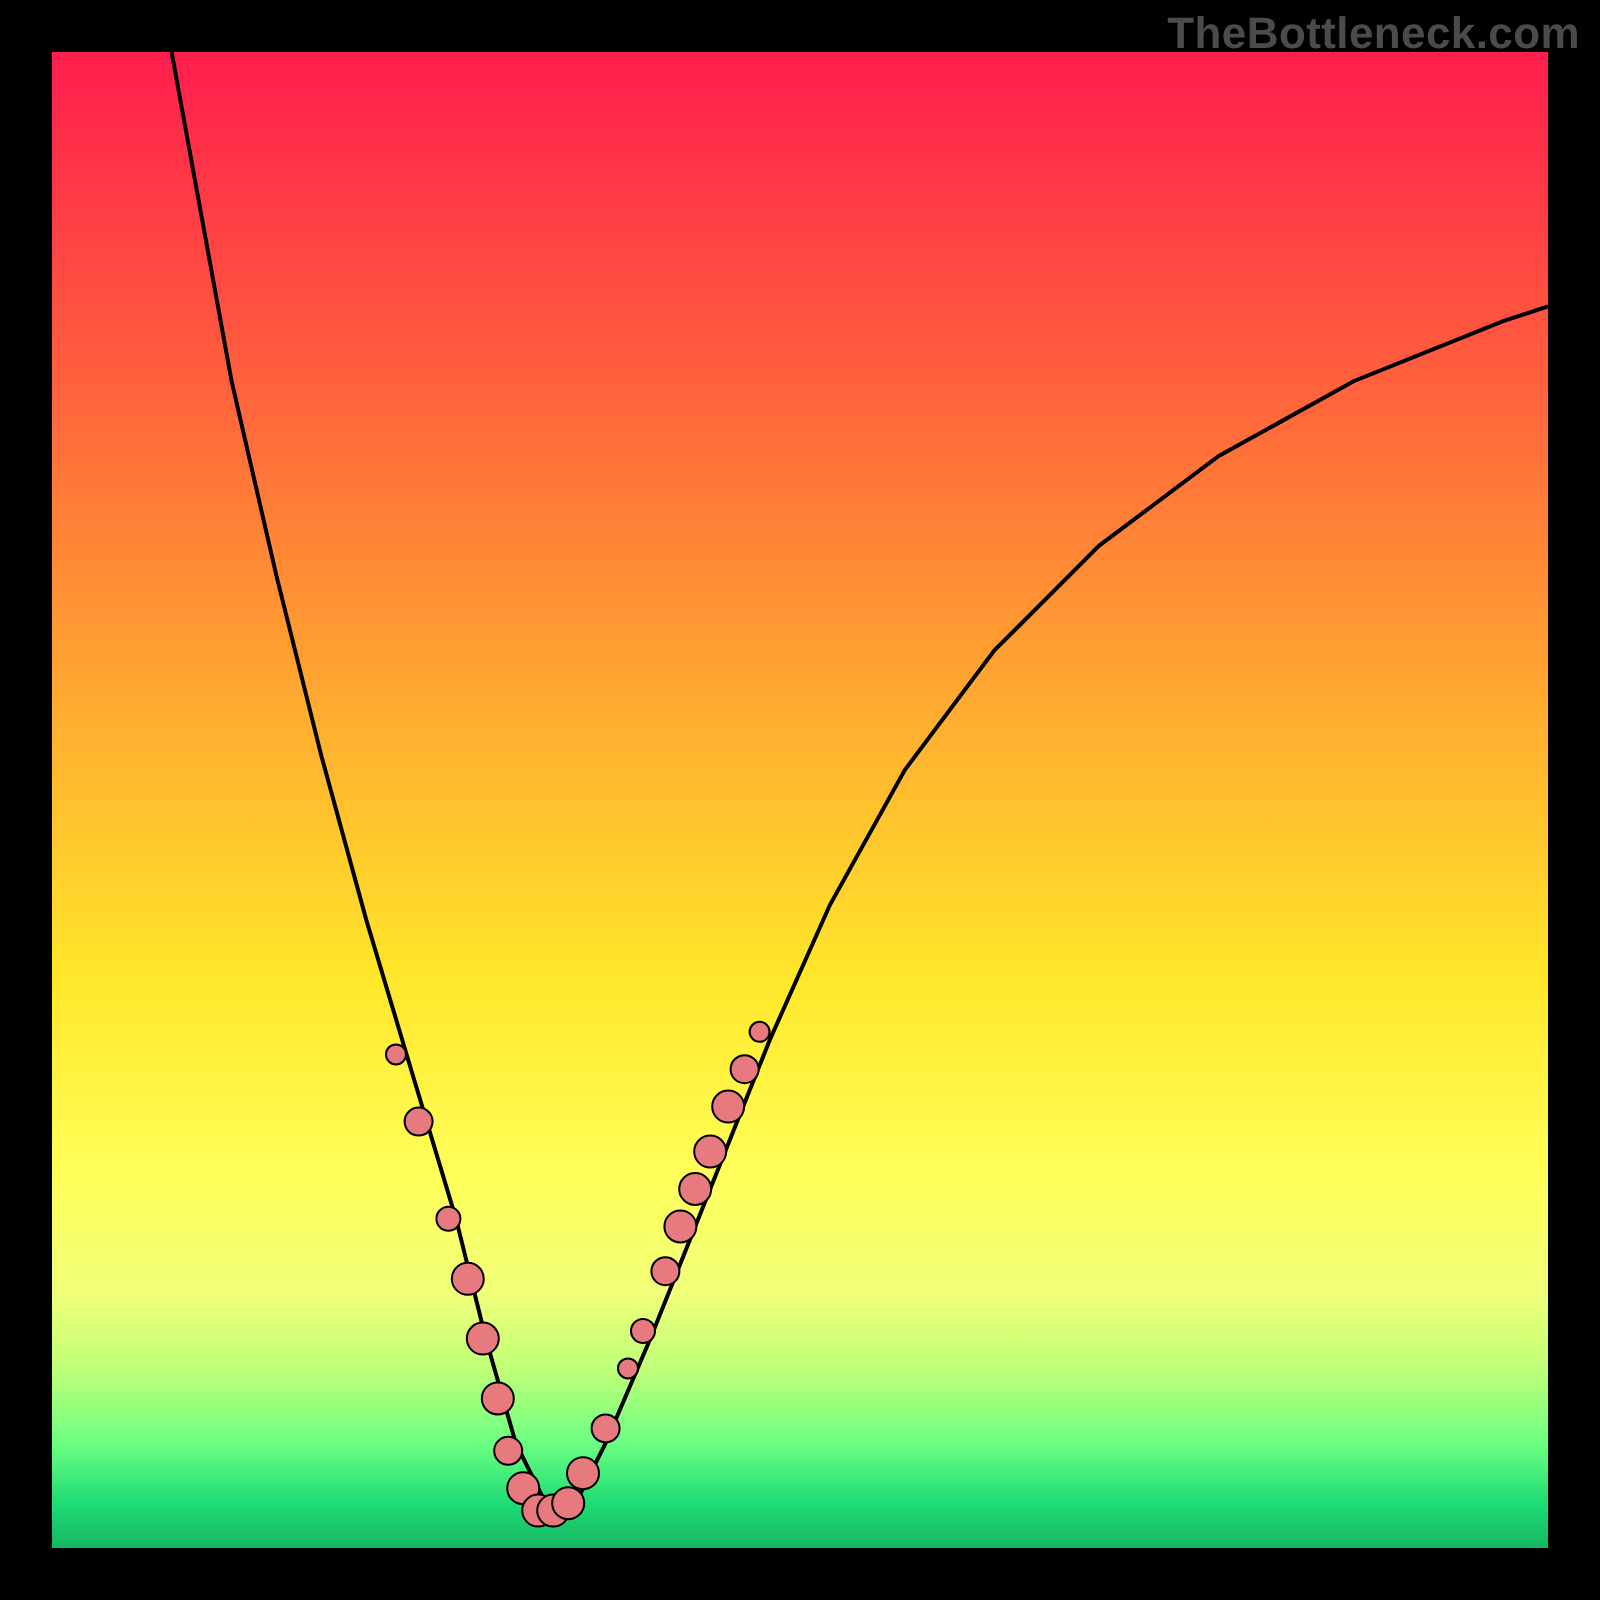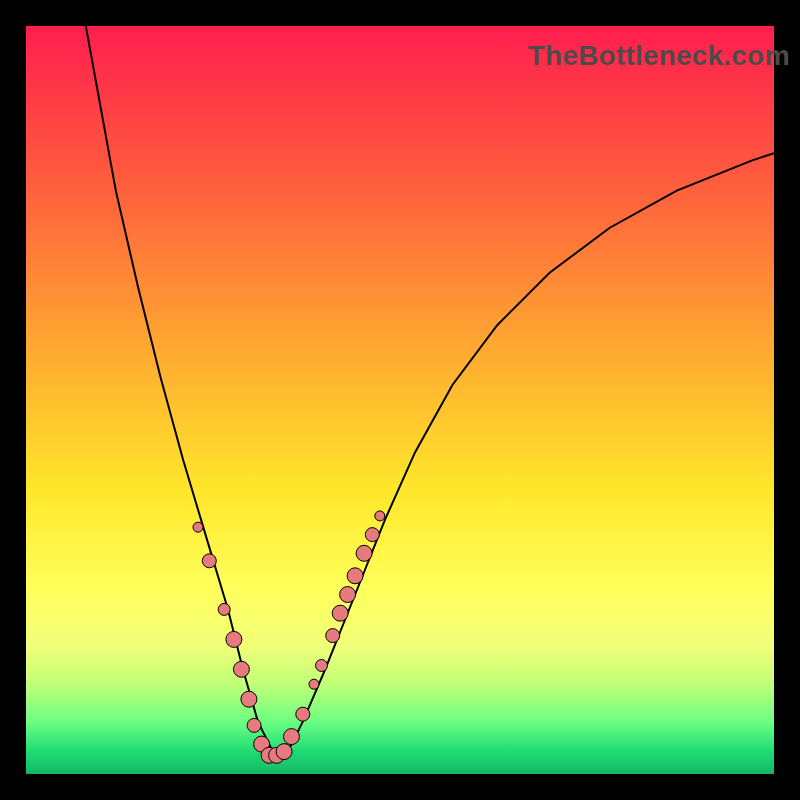--- a/index.html
+++ b/index.html
@@ -15,25 +15,24 @@
     position: relative;
     width: 800px;
     height: 800px;
     background: #000;
   }
   .watermark {
     position: absolute;
     top: 4px;
     right: 10px;
     color: #4b4b4b;
-    font-size: 28px;
+    font-size: 22px;
     font-weight: 600;
     letter-spacing: 0.2px;
     z-index: 10;
-    margin-top: 36px;
   }
   .plot {
     position: absolute;
     left: 26px;
     top: 26px;
     width: 748px;
     height: 748px;
   }
   svg { display: block; }
 </style>

